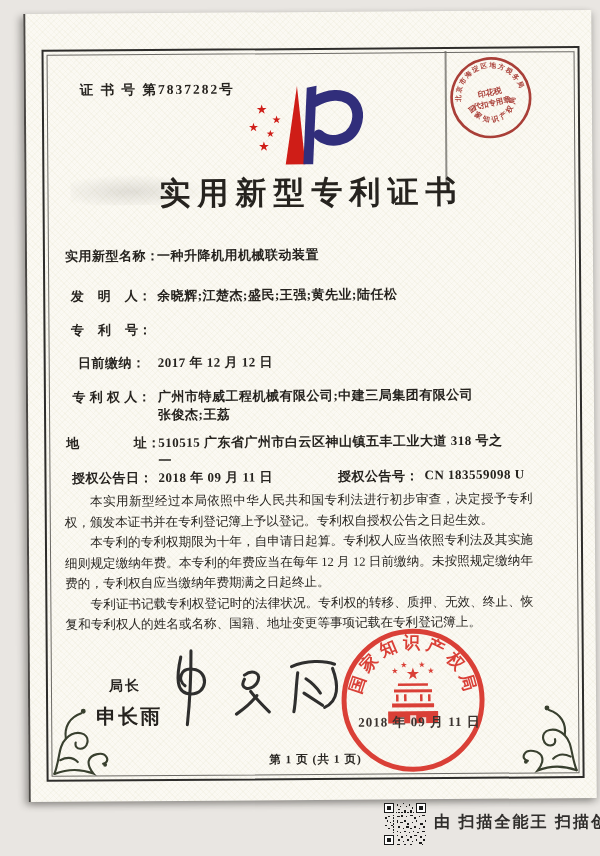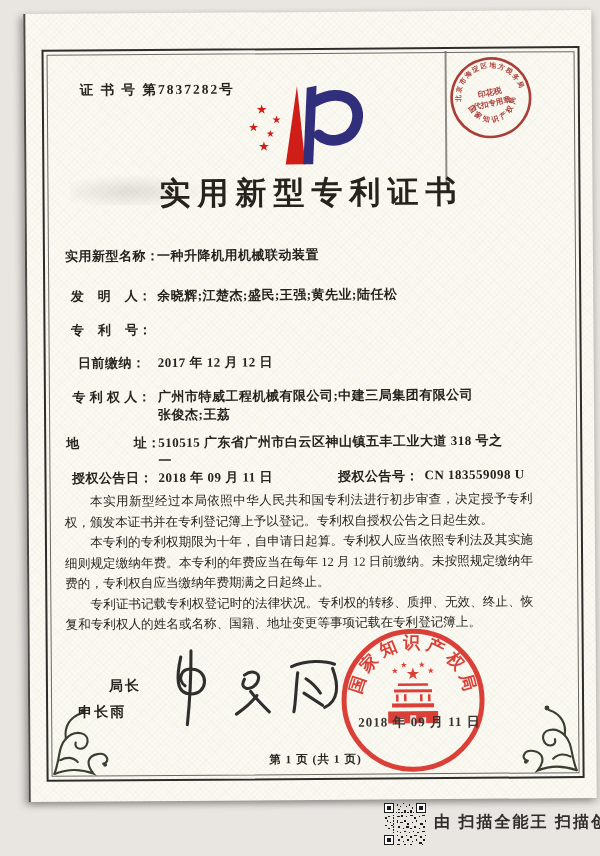--- a/index.html
+++ b/index.html
@@ -71,21 +71,21 @@
   .f-grant-r{top:418px;left:286px;}
   
   .paras{
     position:absolute;left:18px;top:440px;width:468px;
     font-size:12.6px;line-height:1.63;color:#2a2723;text-align:justify;
     font-weight:500;
   }
   .paras p{margin:0;text-indent:2em;}
   
   .sig-title{position:absolute;left:42px;top:626px;font-size:14px;font-weight:700;color:#26231f;letter-spacing:2px;margin-left:19px;}
-  .sig-name{position:absolute;left:30px;top:652px;font-size:14px;font-weight:700;color:#26231f;letter-spacing:2px;}
+  .sig-name{position:absolute;left:48px;top:652px;font-size:20px;font-weight:700;color:#26231f;letter-spacing:2px;}
   .sig-script{position:absolute;left:100px;top:598px;width:230px;height:82px;}
   .cnipa-seal{position:absolute;left:290px;top:576px;width:150px;height:150px;opacity:.88;}
   .seal-date{
     position:absolute;left:310px;top:664px;
     font-size:13px;font-weight:700;color:#3a332f;letter-spacing:1px;white-space:nowrap;
   }
   .page-info{
     position:absolute;left:0;right:0;top:702px;text-align:center;
     font-size:11.5px;font-weight:600;color:#2a2723;letter-spacing:1px;
   }

